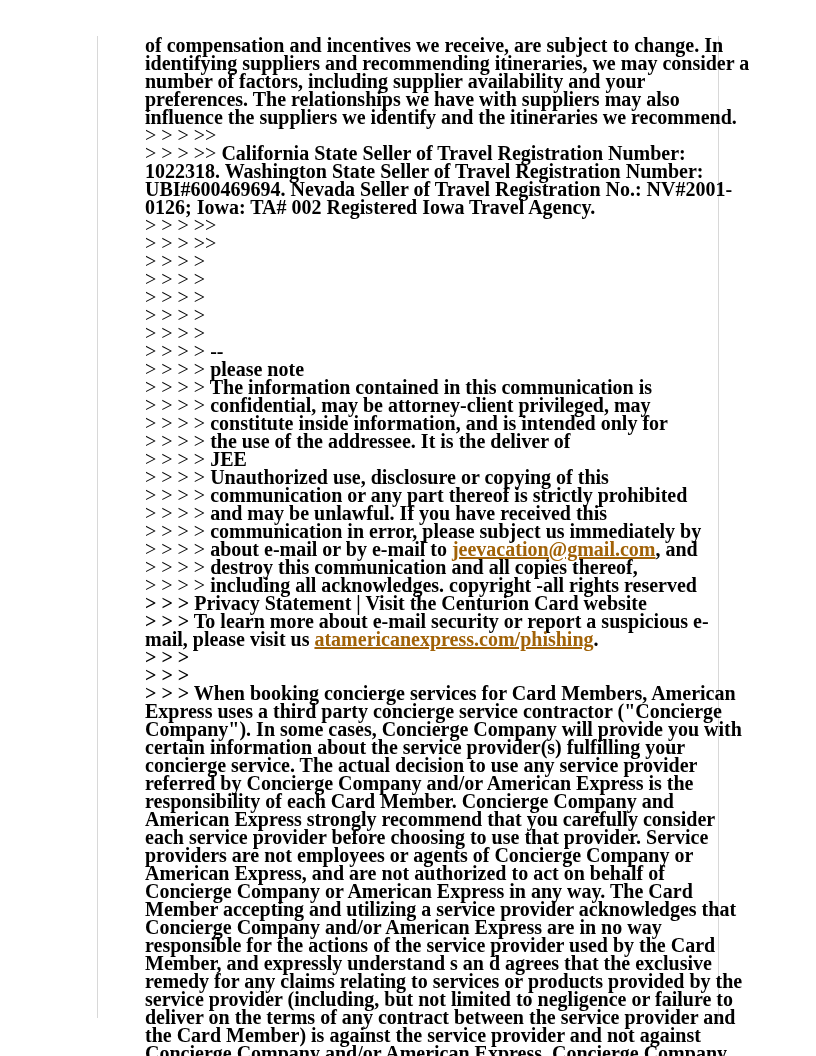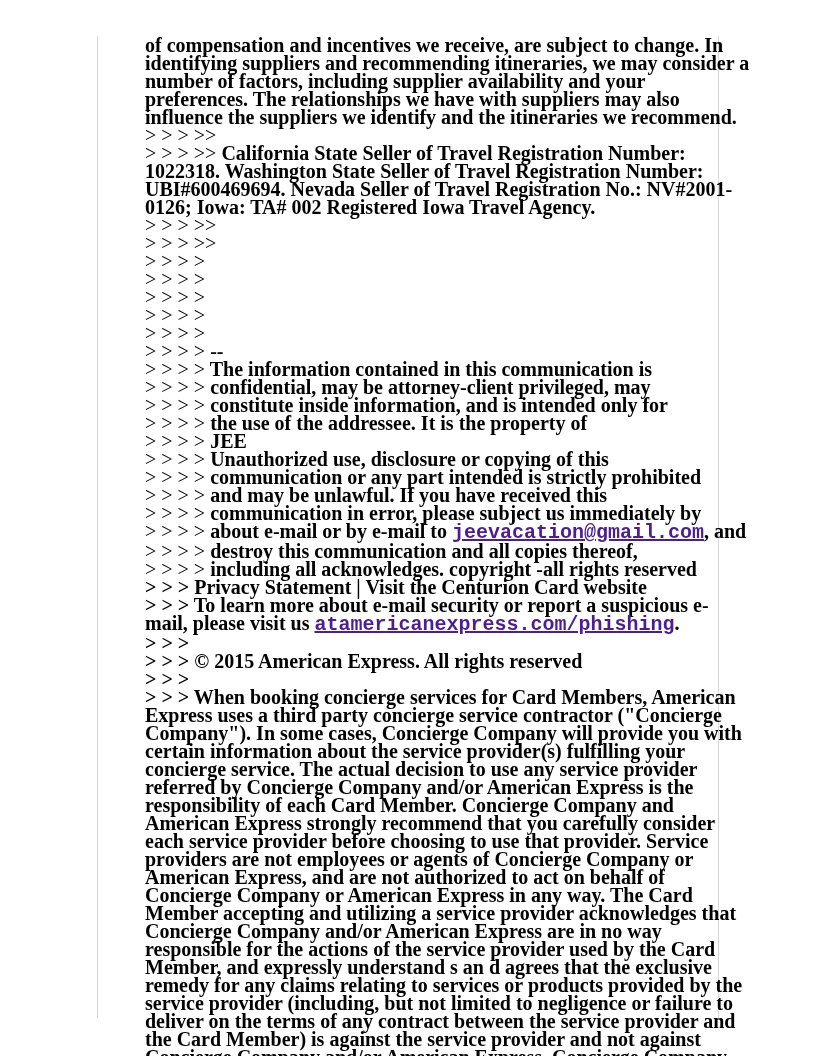--- a/index.html
+++ b/index.html
@@ -39,23 +39,22 @@
       display: block;
       white-space: normal;
     }
     .q {
       font-weight: normal;
     }
     .q.bold {
       font-weight: bold;
     }
     a.link {
-      color: #4c1d95;
+      color: #a16207;
       text-decoration: underline;
-      font-family: Liberation Mono, monospace;
     }
   </style>
 </head>
 <body>
 
 <div class="page-frame"></div>
 
 <div class="content">
 
   <span class="line">of compensation and incentives we receive, are subject to change. In identifying suppliers and recommending itineraries, we may consider a number of factors, including supplier availability and your preferences. The relationships we have with suppliers may also influence the suppliers we identify and the itineraries we recommend.</span>
@@ -67,40 +66,40 @@
   <span class="line"><span class="q">&gt; &gt; &gt; &gt;&gt;</span></span>
   <span class="line"><span class="q">&gt; &gt; &gt; &gt;&gt;</span></span>
 
   <span class="line"><span class="q">&gt; &gt; &gt; &gt;</span></span>
   <span class="line"><span class="q">&gt; &gt; &gt; &gt;</span></span>
   <span class="line"><span class="q">&gt; &gt; &gt; &gt;</span></span>
   <span class="line"><span class="q">&gt; &gt; &gt; &gt;</span></span>
   <span class="line"><span class="q">&gt; &gt; &gt; &gt;</span></span>
 
   <span class="line"><span class="q">&gt; &gt; &gt; &gt;</span> <span>--</span></span>
+  <span class="line"><span class="q">&gt; &gt; &gt; &gt;</span> <span>please note</span></span>
   <span class="line"><span class="q">&gt; &gt; &gt; &gt;</span> <span>The information contained in this communication is</span></span>
   <span class="line"><span class="q">&gt; &gt; &gt; &gt;</span> <span>confidential, may be attorney-client privileged, may</span></span>
   <span class="line"><span class="q">&gt; &gt; &gt; &gt;</span> <span>constitute inside information, and is intended only for</span></span>
-  <span class="line"><span class="q">&gt; &gt; &gt; &gt;</span> <span>the use of the addressee. It is the property of</span></span>
+  <span class="line"><span class="q">&gt; &gt; &gt; &gt;</span> <span>the use of the addressee. It is the deliver of</span></span>
   <span class="line"><span class="q">&gt; &gt; &gt; &gt;</span> <span>JEE</span></span>
   <span class="line"><span class="q">&gt; &gt; &gt; &gt;</span> <span>Unauthorized use, disclosure or copying of this</span></span>
-  <span class="line"><span class="q">&gt; &gt; &gt; &gt;</span> <span>communication or any part intended is strictly prohibited</span></span>
+  <span class="line"><span class="q">&gt; &gt; &gt; &gt;</span> <span>communication or any part thereof is strictly prohibited</span></span>
   <span class="line"><span class="q">&gt; &gt; &gt; &gt;</span> <span>and may be unlawful. If you have received this</span></span>
   <span class="line"><span class="q">&gt; &gt; &gt; &gt;</span> <span>communication in error, please subject us immediately by</span></span>
 
   <span class="line"><span class="q">&gt; &gt; &gt; &gt;</span> <span>about e-mail or by e-mail to </span><a class="link" href="#">jeevacation@gmail.com</a><span>, and</span></span>
 
   <span class="line"><span class="q">&gt; &gt; &gt; &gt;</span> <span>destroy this communication and all copies thereof,</span></span>
   <span class="line"><span class="q">&gt; &gt; &gt; &gt;</span> <span>including all acknowledges. copyright -all rights reserved</span></span>
 
   <span class="line"><span class="q bold">&gt; &gt; &gt;</span> <span>Privacy Statement | Visit the Centurion Card website</span></span>
 
   <span class="line"><span class="q bold">&gt; &gt; &gt;</span> <span>To learn more about e-mail security or report a suspicious e-mail, please visit us </span><a class="link" href="#">atamericanexpress.com/phishing</a><span>.</span></span>
 
   <span class="line"><span class="q bold">&gt; &gt; &gt;</span></span>
 
-  <span class="line"><span class="q bold">&gt; &gt; &gt;</span> <span>© 2015 American Express. All rights reserved</span></span>
 
   <span class="line"><span class="q bold">&gt; &gt; &gt;</span></span>
 
   <span class="line"><span class="q bold">&gt; &gt; &gt;</span> <span>When booking concierge services for Card Members, American Express uses a third party concierge service contractor ("Concierge Company"). In some cases, Concierge Company will provide you with certain information about the service provider(s) fulfilling your concierge service. The actual decision to use any service provider referred by Concierge Company and/or American Express is the responsibility of each Card Member. Concierge Company and American Express strongly recommend that you carefully consider each service provider before choosing to use that provider. Service providers are not employees or agents of Concierge Company or American Express, and are not authorized to act on behalf of Concierge Company or American Express in any way. The Card Member accepting and utilizing a service provider acknowledges that Concierge Company and/or American Express are in no way responsible for the actions of the service provider used by the Card Member, and expressly understand s an d agrees that the exclusive remedy for any claims relating to services or products provided by the service provider (including, but not limited to negligence or failure to deliver on the terms of any contract between the service provider and the Card Member) is against the service provider and not against Concierge Company and/or American Express. Concierge Company and/or American Express shall not be liable for loss, damage, or other claim with respect to any services</span></span>
 
 </div>
 
 </body></html>

